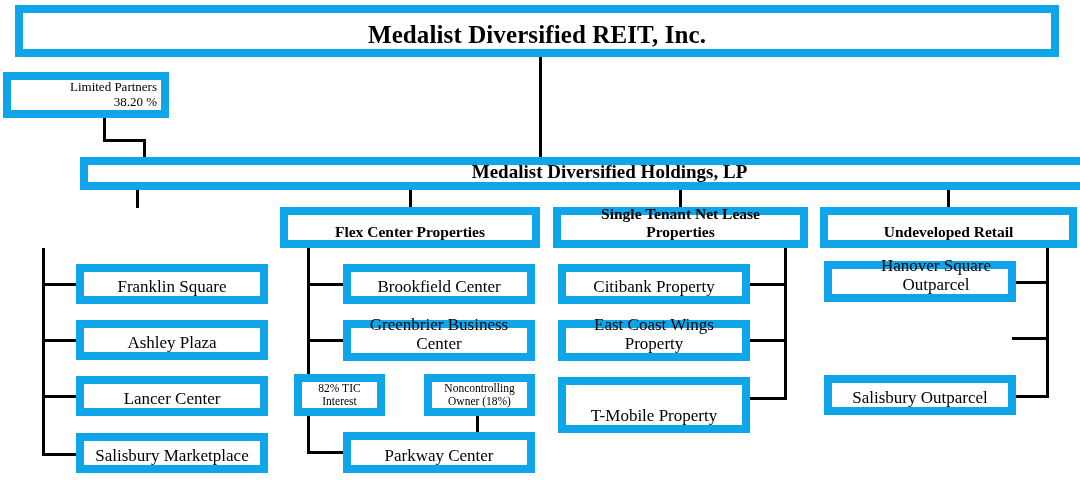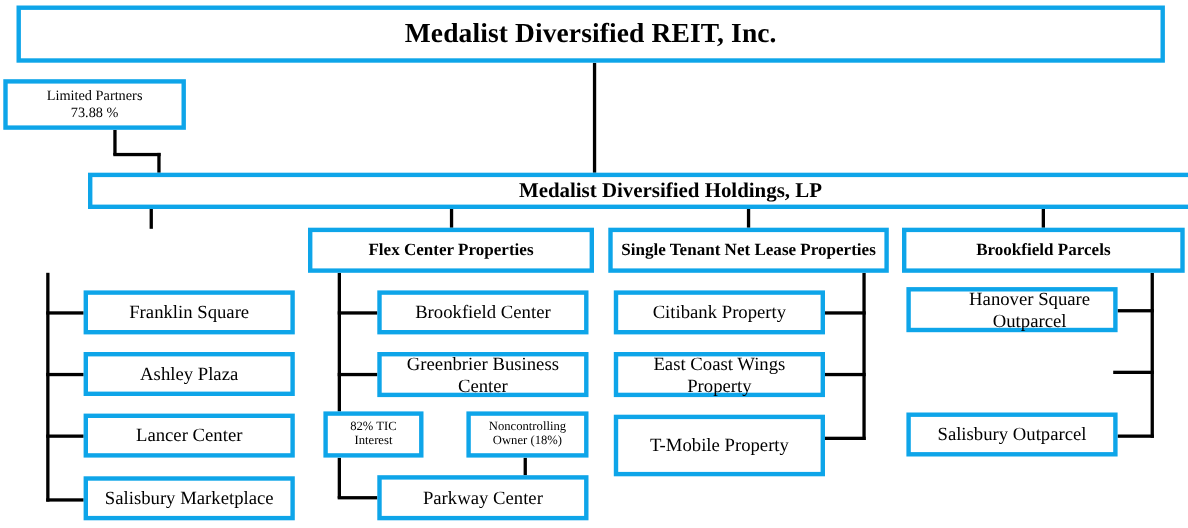--- a/index.html
+++ b/index.html
@@ -12,24 +12,24 @@
     width: 1080px;
     height: 480px;
     background: #ffffff;
     font-family: "Liberation Serif", "DejaVu Serif", serif;
     color: #000000;
     overflow: hidden;
   }
   .box {
     position: absolute;
     box-sizing: border-box;
-    border: 4px solid #0ea5e9;
+    border: 8px solid #0ea5e9;
     background: #ffffff;
     display: flex;
-    align-items: center;
+    align-items: flex-end;
     justify-content: center;
     text-align: center;
     line-height: 1.12;
     z-index: 3;
   }
   .box span {
     display: block;
     padding: 0 4px;
   }
   .title-box {
@@ -71,21 +71,21 @@
 <div id="chart">
 
   <div class="box title-box" style="left:15px; top:5px; width:1044px; height:52px;">
     <span>Medalist Diversified REIT, Inc.</span>
   </div>
 
   <div class="line v" style="left:539px; top:57px; height:101px;"></div>
 
   <div class="box partner-box" style="left:3px; top:72px; width:166px; height:46px; flex-direction:column;">
     <span>Limited Partners</span>
-    <span>73.88 %</span>
+    <span>38.20 %</span>
   </div>
 
   <div class="line v" style="left:103px; top:118px; height:23px;"></div>
   <div class="line h" style="left:103px; top:139px; width:43px;"></div>
   <div class="line v" style="left:143px; top:139px; height:19px;"></div>
 
   <div class="box holdings-box" style="left:80px; top:157px; width:1016px; height:33px;padding-left:43px;">
     <span>Medalist Diversified Holdings, LP</span>
   </div>
 
@@ -94,21 +94,21 @@
   <div class="line v" style="left:679px; top:190px; height:18px;"></div>
   <div class="line v" style="left:947px; top:190px; height:18px;"></div>
 
   <div class="box category-box" style="left:280px; top:207px; width:260px; height:41px;">
     <span>Flex Center Properties</span>
   </div>
   <div class="box category-box" style="left:553px; top:207px; width:255px; height:41px;">
     <span>Single Tenant Net Lease Properties</span>
   </div>
   <div class="box category-box" style="left:820px; top:207px; width:257px; height:41px;">
-    <span>Brookfield Parcels</span>
+    <span>Undeveloped Retail</span>
   </div>
 
   <div class="line v" style="left:42px; top:248px; height:208px;"></div>
   <div class="line h" style="left:42px; top:283px; width:36px;"></div>
   <div class="line h" style="left:42px; top:339px; width:36px;"></div>
   <div class="line h" style="left:42px; top:395px; width:36px;"></div>
   <div class="line h" style="left:42px; top:453px; width:36px;"></div>
 
   <div class="box leaf-box" style="left:76px; top:264px; width:192px; height:40px;">
     <span>Franklin Square</span>

